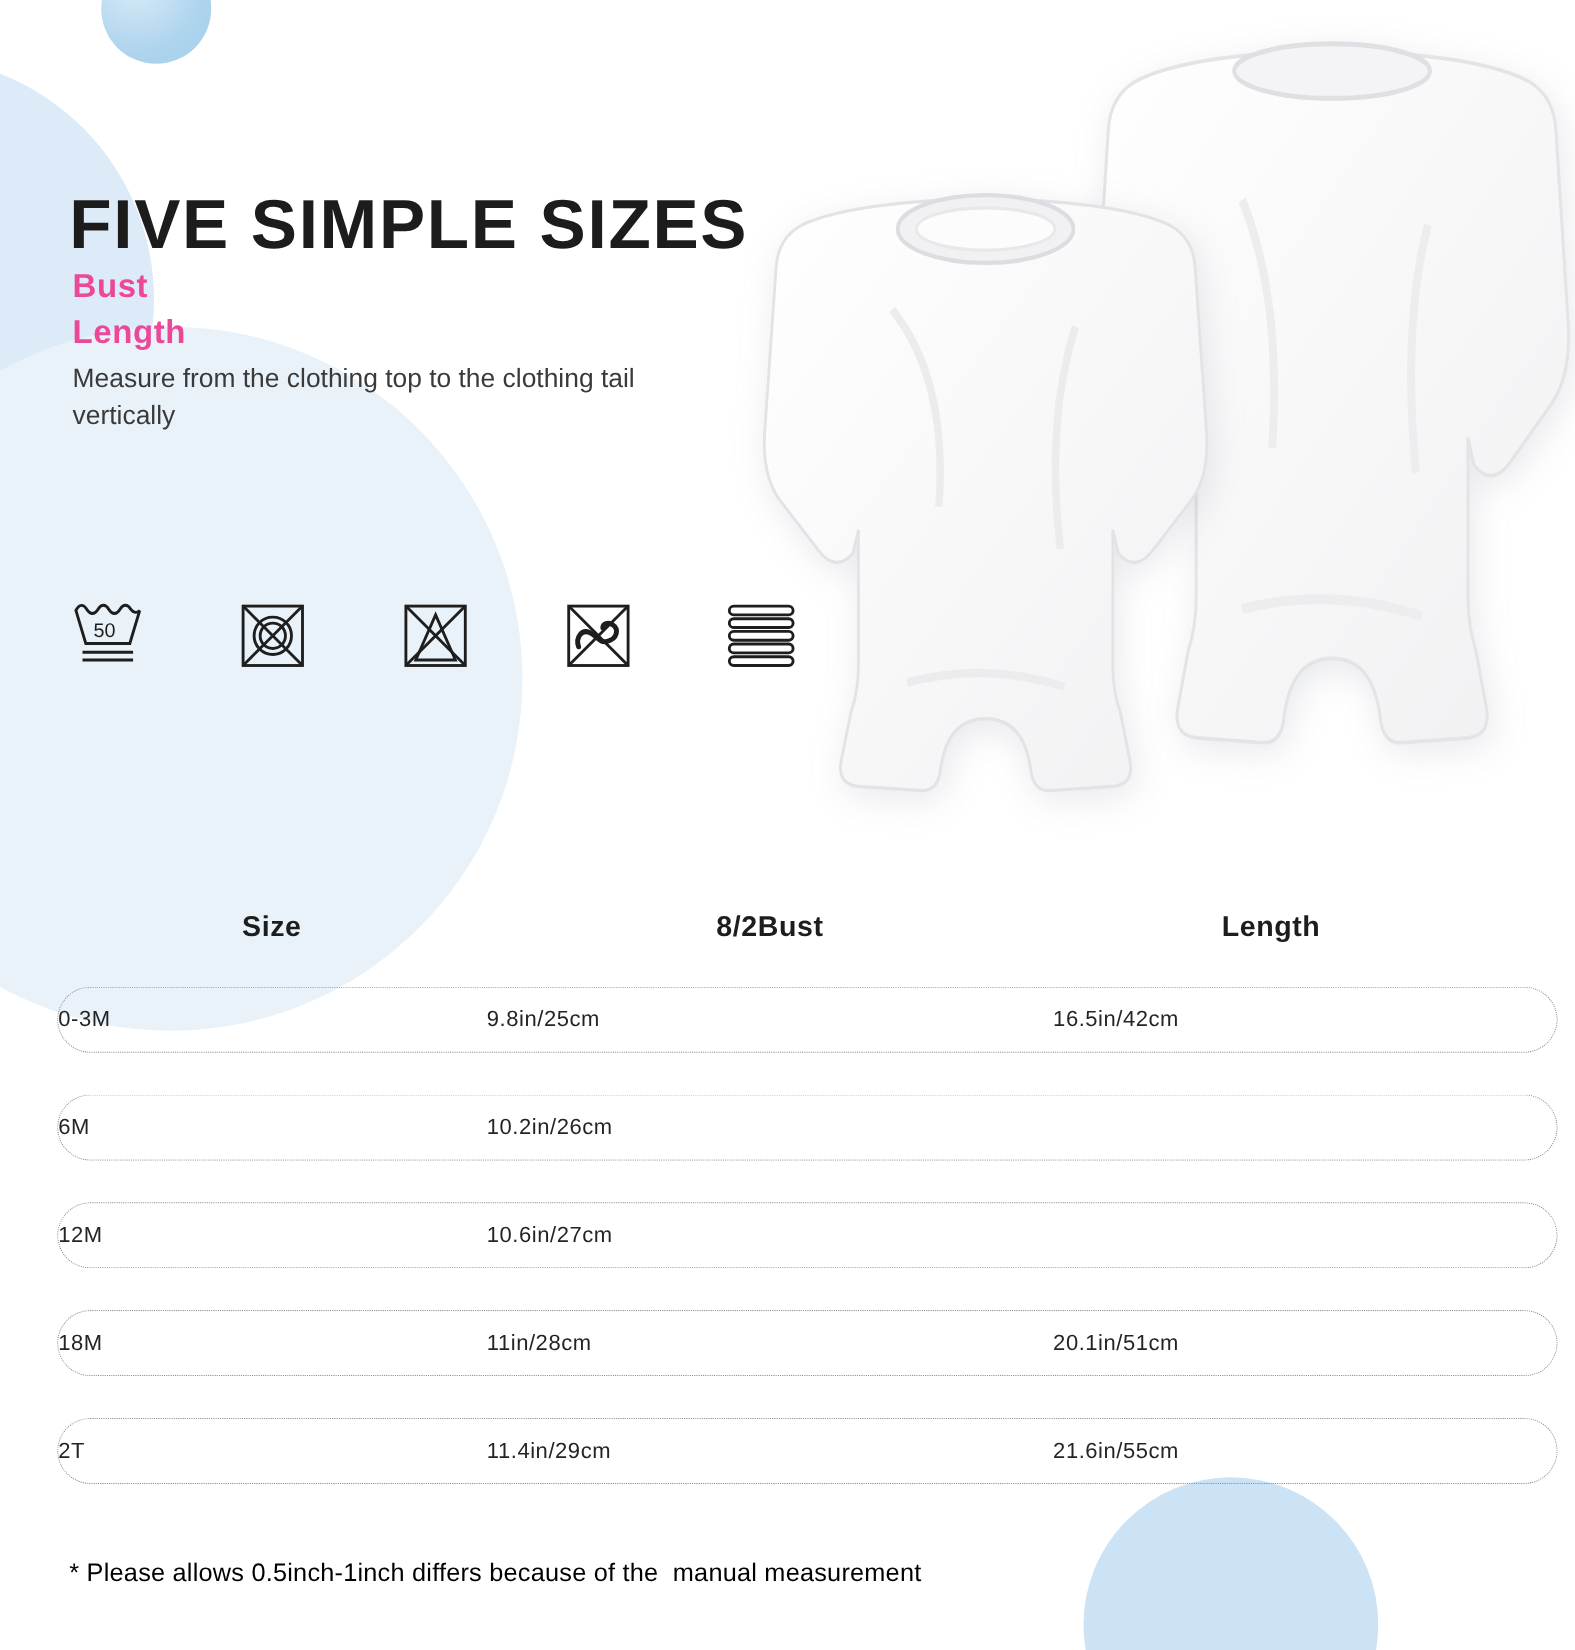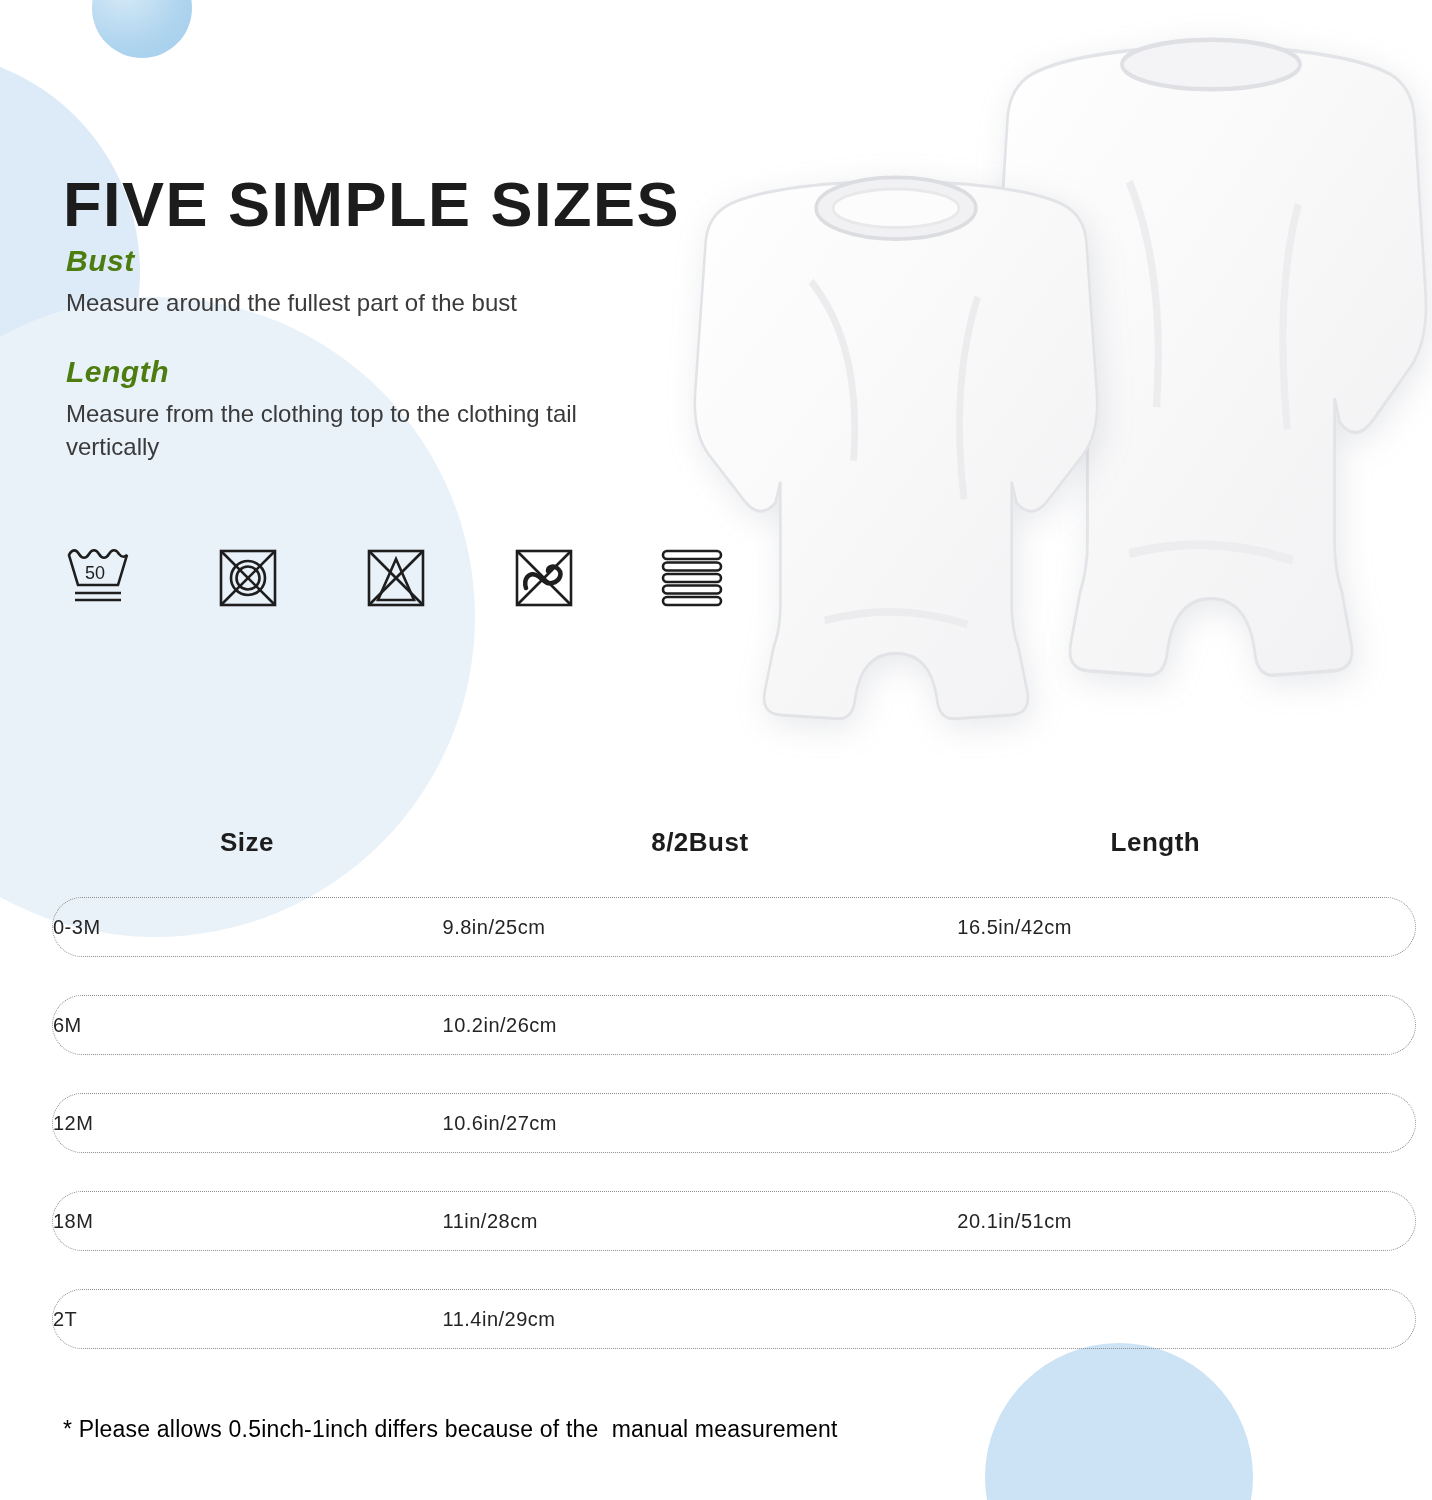--- a/index.html
+++ b/index.html
@@ -12,21 +12,21 @@
   .c-blue-top{left:92px;top:-42px;width:100px;height:100px;
     background:radial-gradient(circle at 32% 28%, #d9ebf8 0%, #aed4ee 62%, #a5cfec 100%);}
   .c-pale-big{left:-165px;top:297px;width:640px;height:640px;background:#eaf2f9;}
   .c-blue-bottomright{left:985px;top:1343px;width:268px;height:268px;background:#cbe3f5;}
 
   .title{
     position:absolute;left:63px;top:126px;font-size:63px;font-weight:bold;
     letter-spacing:1.5px;color:#1c1c1c;white-space:nowrap;
   }
   .guide{position:absolute;left:66px;top:244px;width:560px;}
-  .guide h2{margin:0 0 8px 0;font-size:30px;font-weight:bold;color:#4d7c0f;letter-spacing:.5px;font-style:italic;}
+  .guide h2{margin:0 0 8px 0;font-size:30px;font-weight:bold;color:#ec4899;letter-spacing:.5px;}
   .guide p{margin:0 0 36px 0;font-size:24px;line-height:1.38;color:#3a3a3a;max-width:520px;}
 
   .care-icons{position:absolute;left:64px;top:540px;display:flex;gap:84px;align-items:center;height:76px;}
   .care-icons svg{display:block;}
 
   .rompers svg{position:absolute;filter:drop-shadow(4px 8px 16px rgba(110,120,135,.16));}
   .romper-back{left:993px;top:24px;}
   .romper-front{left:692px;top:162px;}
 
   .thead{
@@ -86,21 +86,20 @@
       <path d="M70,62 Q100,95 95,155" fill="none" stroke="#ececee" stroke-width="4"></path>
       <path d="M168,70 Q152,115 160,175" fill="none" stroke="#ececee" stroke-width="4"></path>
       <path d="M78,238 Q120,228 162,240" fill="none" stroke="#ececee" stroke-width="4"></path>
     </svg>
   </div>
 
   <h1 class="title">FIVE SIMPLE SIZES</h1>
 
   <section class="guide">
     <h2>Bust</h2>
-    <p>Measure around the fullest part of the bust</p>
     <h2>Length</h2>
     <p>Measure from the clothing top to the clothing tail vertically</p>
   </section>
 
   <div class="care-icons">
     <svg width="68" height="70" viewBox="0 0 68 70" fill="none" stroke="#1e1e1e" stroke-width="2.6">
       <path d="M5,12 C8,6 12,6 15,11 C18,16 22,16 25,11 C28,6 32,6 35,11 C38,16 42,16 45,11 C48,6 52,6 55,11 C58,15 61,14 63,12 L54,42 L14,42 Z"></path>
       <text x="31" y="36" font-size="18" text-anchor="middle" fill="#1e1e1e" stroke="none">50</text>
       <line x1="11" y1="50" x2="57" y2="50"></line>
       <line x1="11" y1="57" x2="57" y2="57"></line>
@@ -159,19 +158,20 @@
     </div>
     <div class="trow">
       <span>18M</span>
       <span>11in/28cm</span>
       <span>20.1in/51cm</span>
       <span></span>
     </div>
     <div class="trow">
       <span>2T</span>
       <span>11.4in/29cm</span>
+      <span>21.6in/55cm</span>
       <span></span>
     </div>
   </div>
 
   <p class="footnote">* Please allows 0.5inch-1inch differs because of the  manual measurement</p>
 
 </div>
 
 </body></html>

